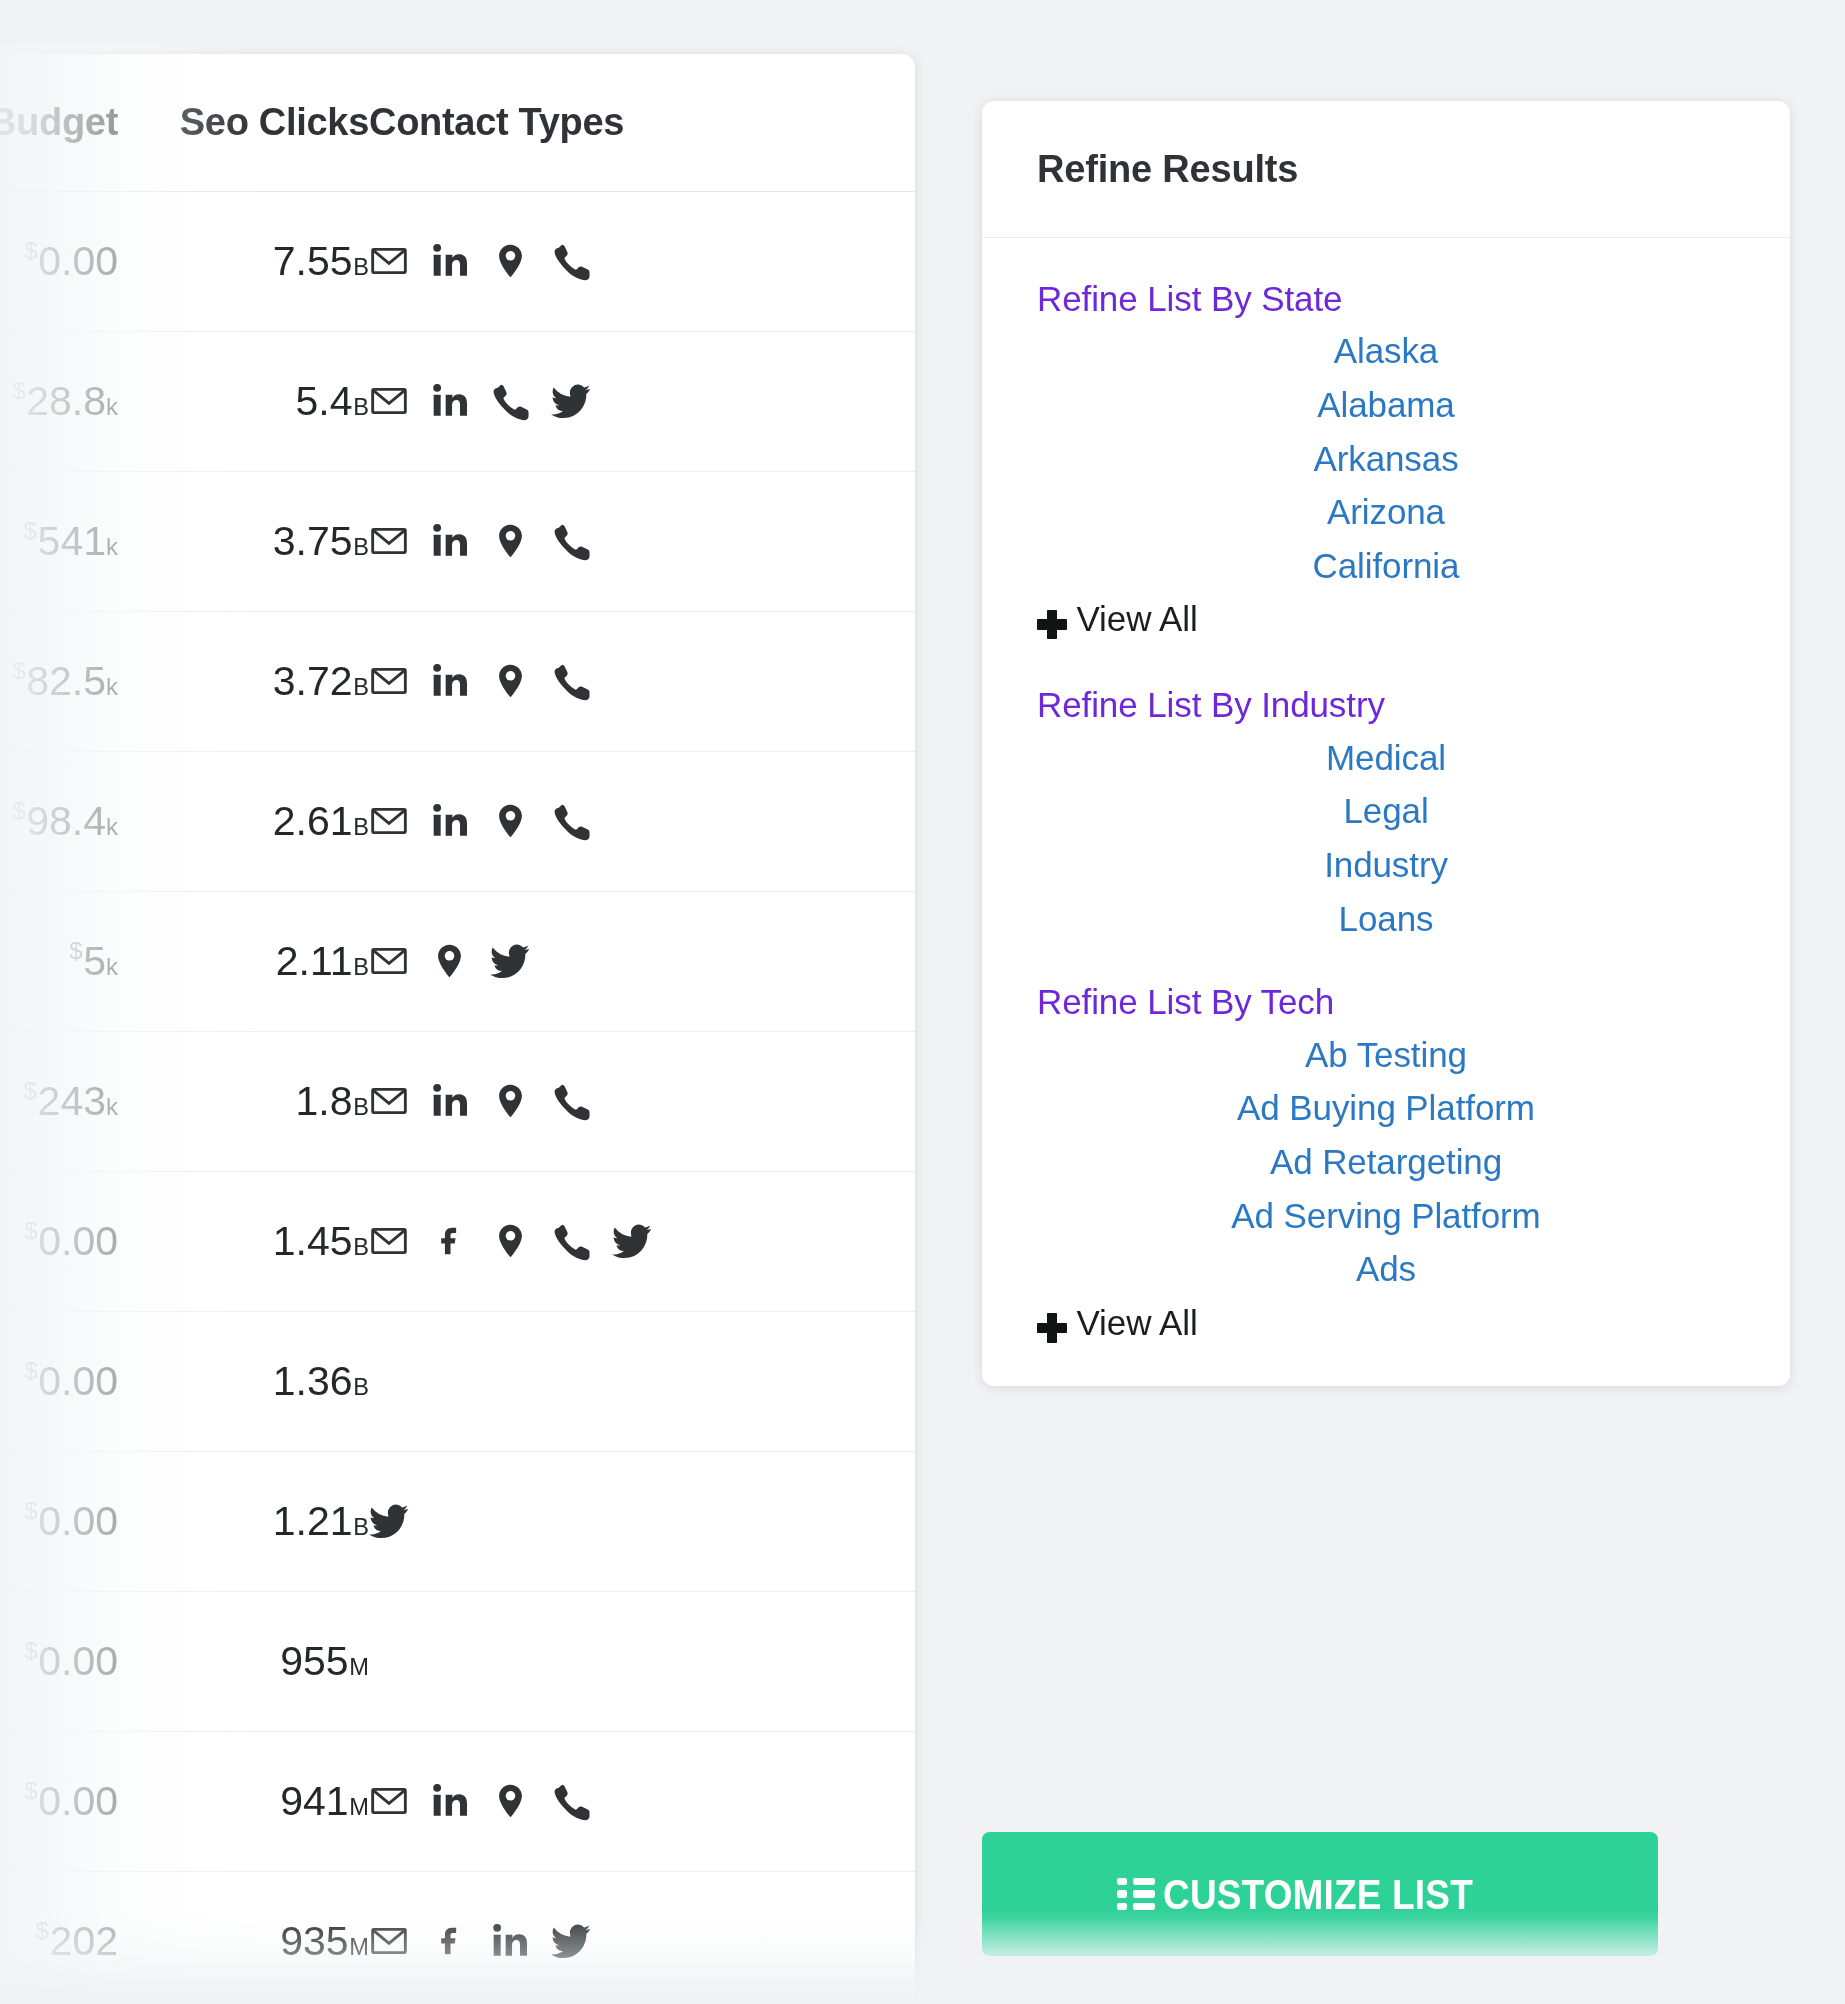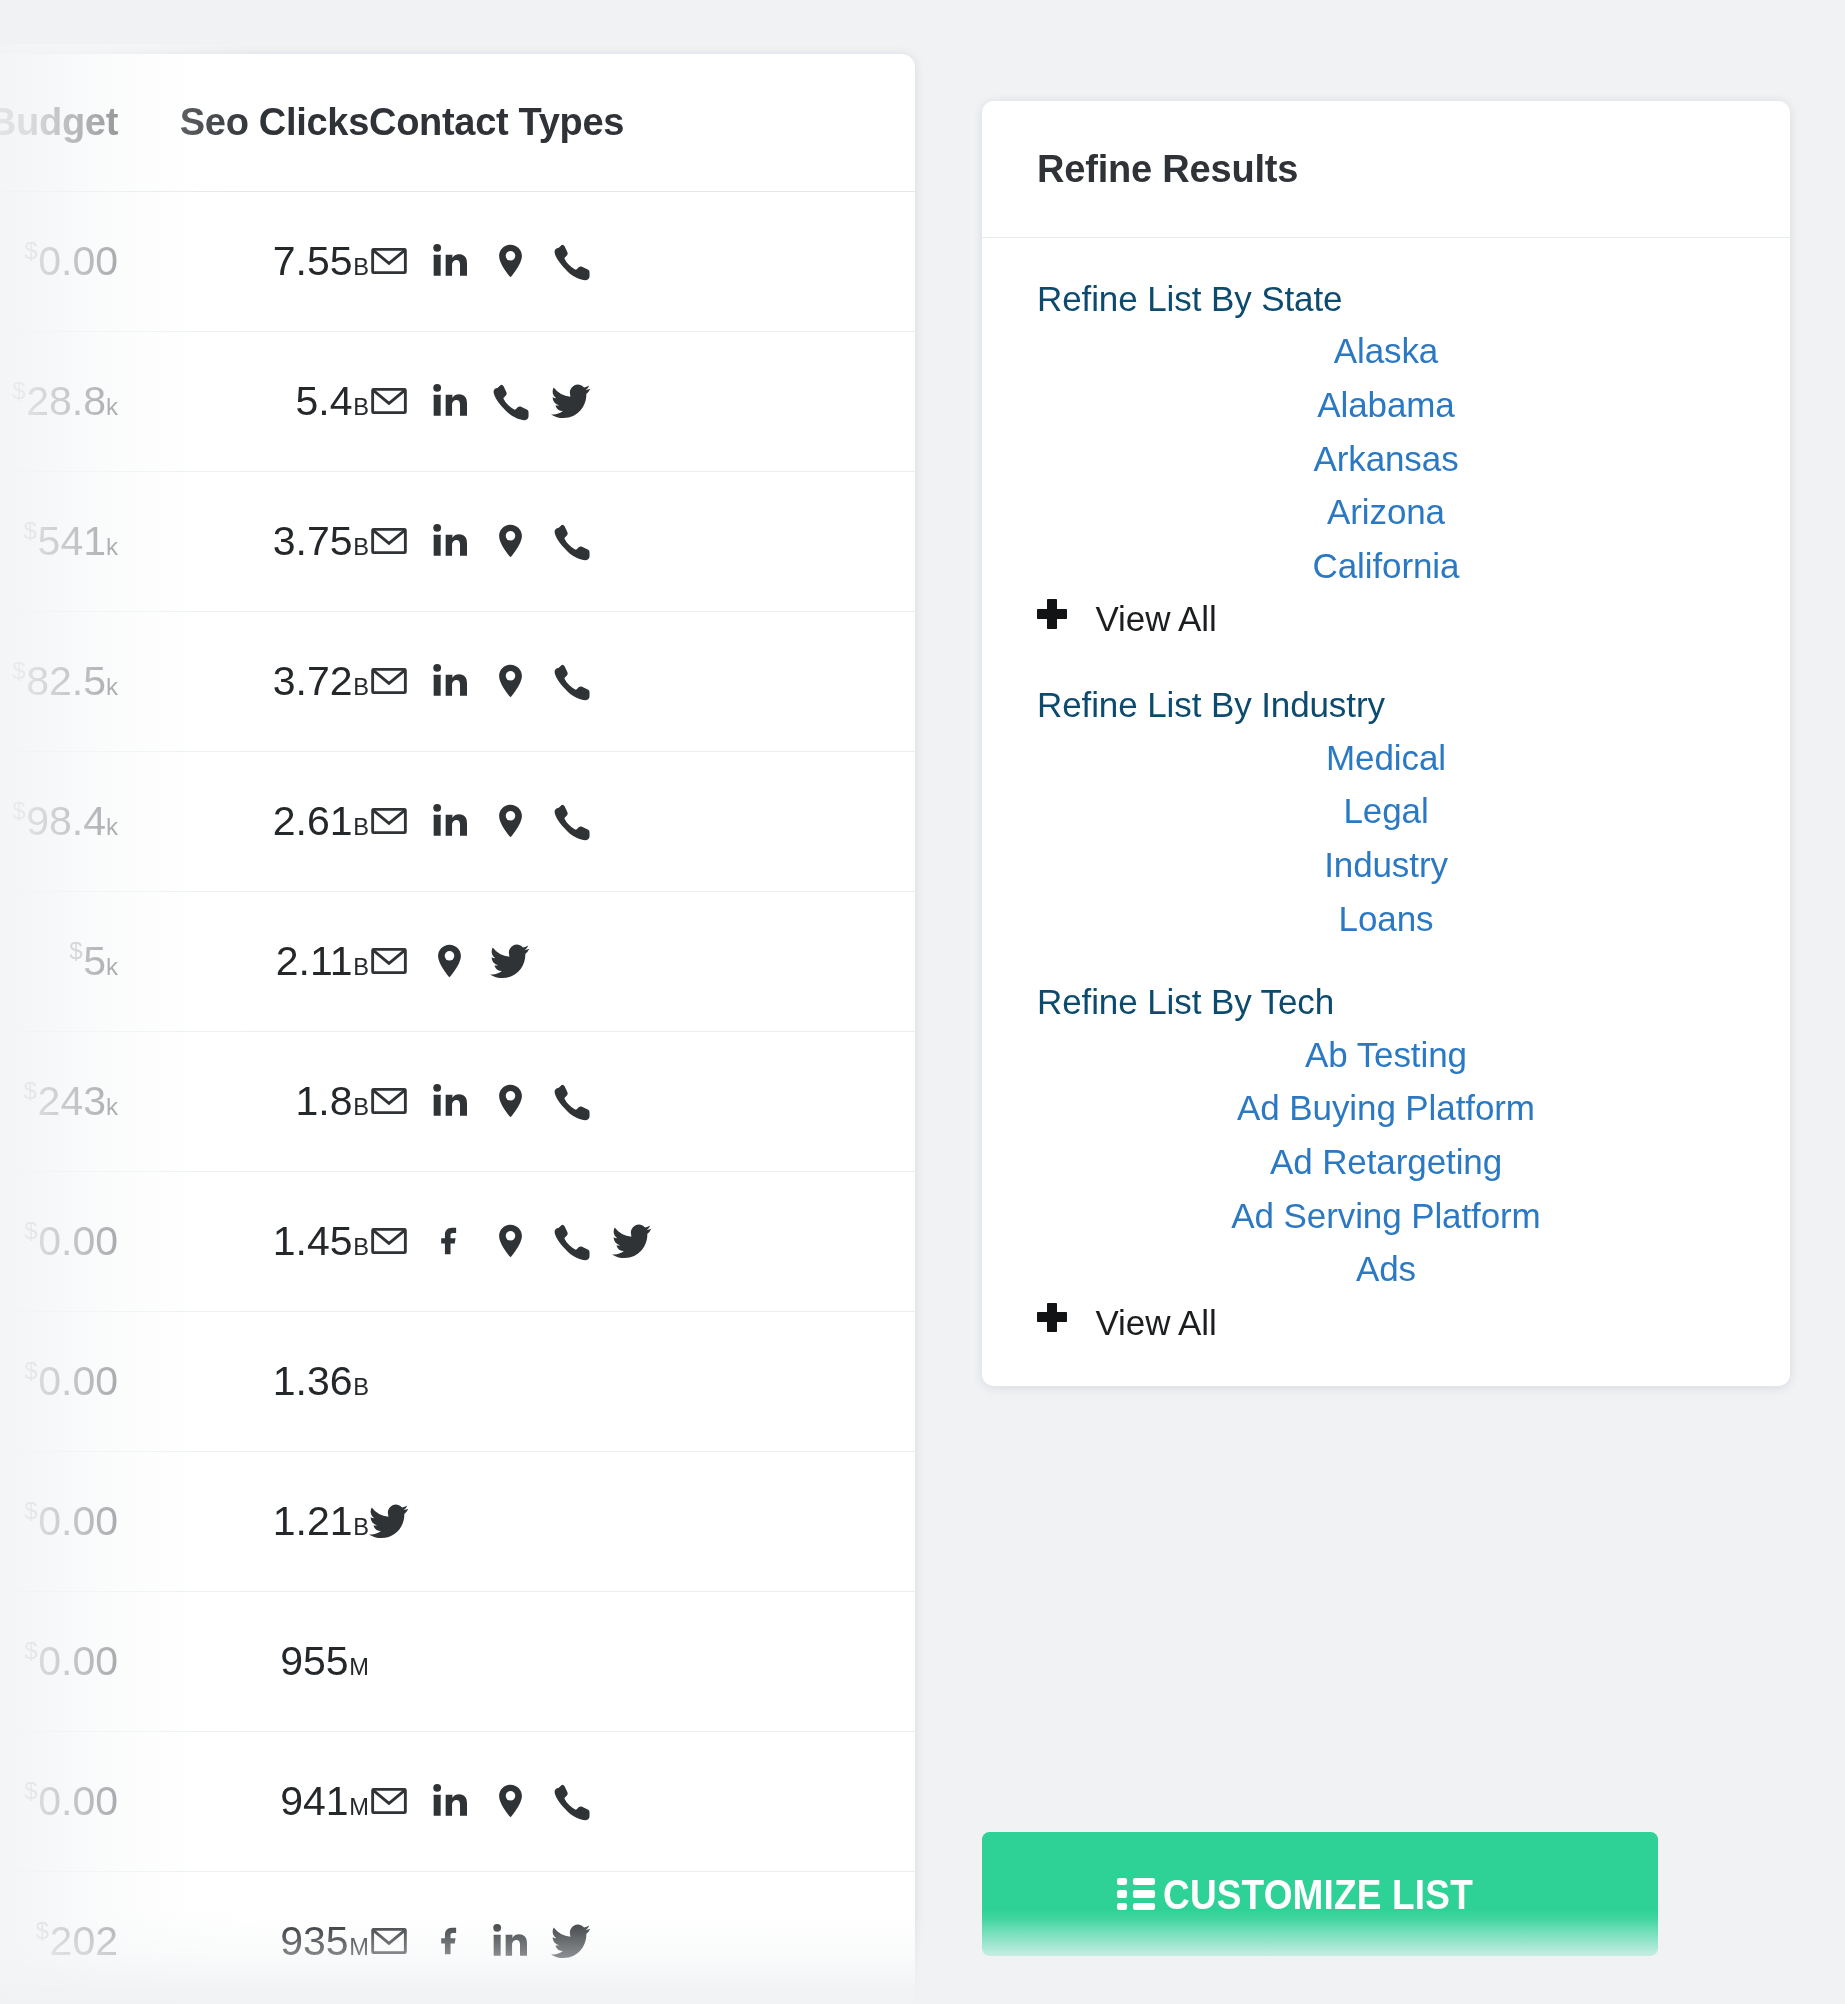--- a/index.html
+++ b/index.html
@@ -136,38 +136,38 @@
     padding-left: 55px;
     border-bottom: 1.5px solid #e9ecef;
   }
   #refine-header .title { font-size: 38px; font-weight: bold; color: #2f3337; letter-spacing: -0.2px; }
 
   #refine-body { padding: 41px 55px 43px 55px; }
 
   .group-title {
     font-size: 35px;
     font-weight: normal;
-    color: #0c4a6e;
+    color: #6d28d9;
     letter-spacing: -0.1px;
     margin-bottom: 10.3px;
   }
   .flink {
     display: block;
     font-size: 35px;
     color: #2b79c2;
     letter-spacing: -0.1px;
     text-decoration: none;
     line-height: 1.24;
     margin-bottom: 10.3px;
     text-align: center;
   }
   .viewall {
     display: flex;
-    align-items: flex-start;
-    gap: 29px;
+    align-items: flex-end;
+    gap: 10px;
     font-size: 35px;
     color: #1b1d1f;
     letter-spacing: -0.1px;
     margin-top: 11.8px;
   }
   .plus-icon { width: 29.5px; height: 29.5px; position: relative; flex: 0 0 auto; }
   .plus-icon::before, .plus-icon::after {
     content: ""; position: absolute; background: #111315; border-radius: 0.7px;
   }
   .plus-icon::before { left: 0; top: 9.6px; width: 29.5px; height: 10.3px; }

